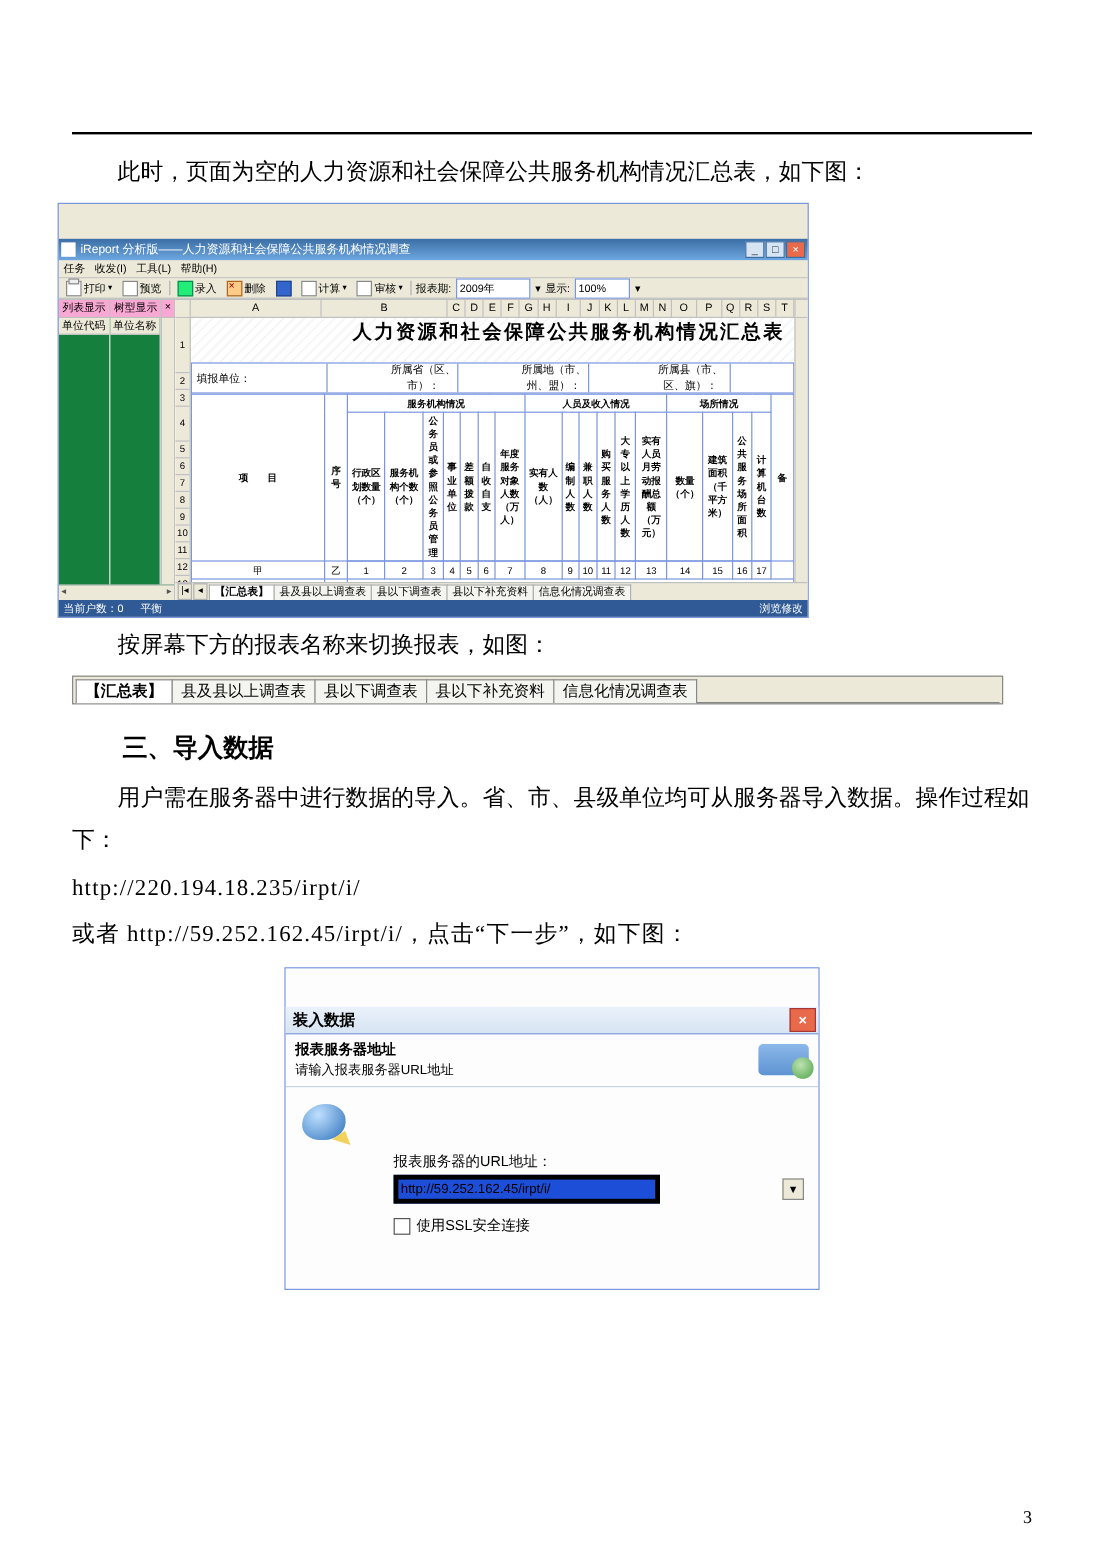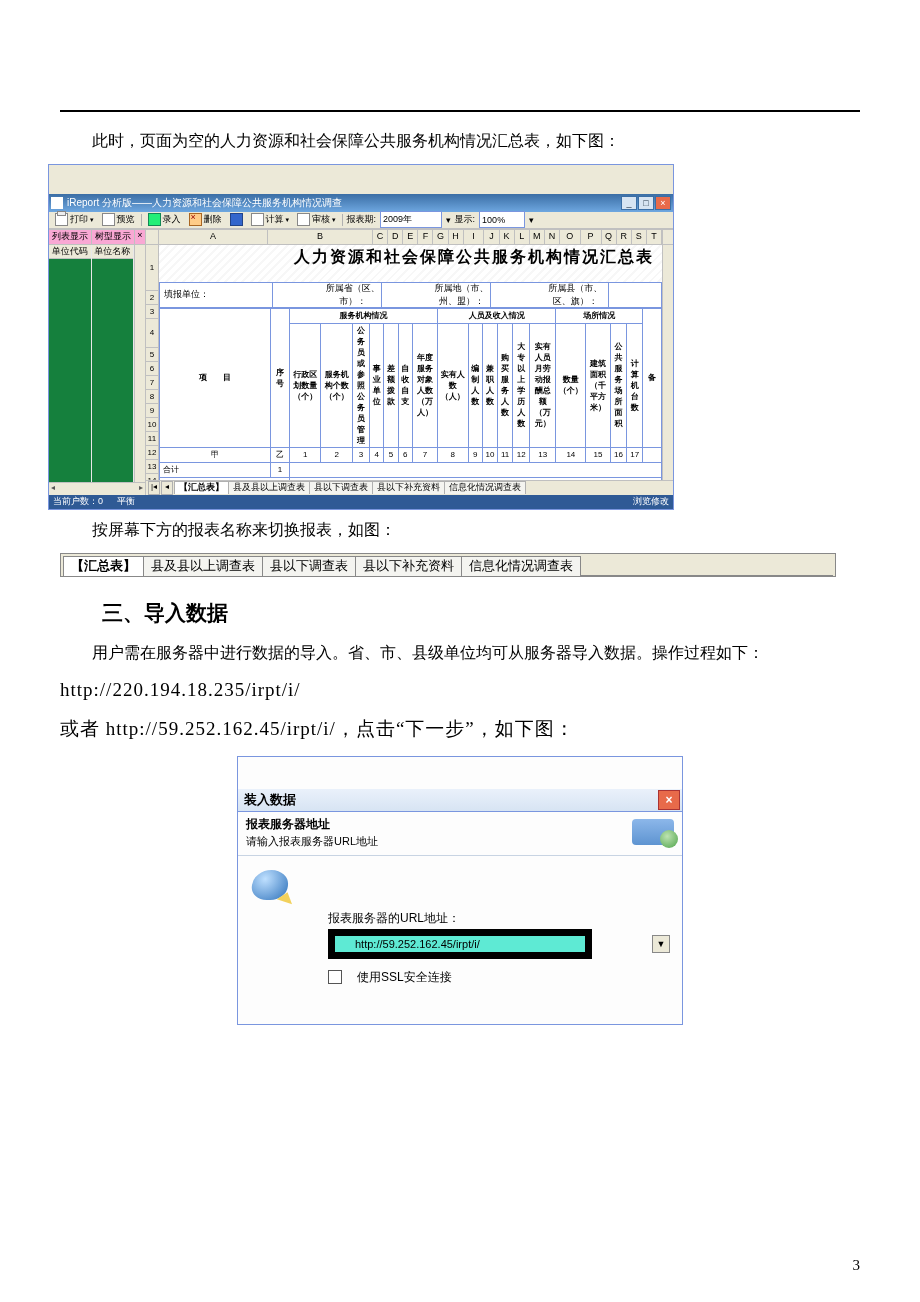--- a/index.html
+++ b/index.html
@@ -23,21 +23,21 @@
     right: 60px;
     font-size: 15px;
     font-family: "Times New Roman", serif;
   }
   .hr-top {
     border: none;
     border-top: 2px solid #000;
     margin: 70px 0 15px 0;
   }
   .body-text {
-    font-size: 16px;
+    font-size: 19px;
     line-height: 1.8;
     margin: 6px 0;
   }
   .indent { text-indent: 2em; }
   .section-title {
     font-size: 21px;
     font-weight: bold;
     font-family: "SimHei", "黑体", sans-serif;
     margin: 22px 0 12px 2em;
   }
@@ -334,29 +334,29 @@
     transform: rotate(18deg);
   }
   .dlg-form {
     margin-left: 76px;
     font-size:12px;
   }
   .dlg-form .flabel { margin-bottom:2px; }
   .dlg-form .frow { display:flex; align-items:center; gap:4px; }
   .dlg-form input[type=text] {
     width: 210px; font-size:11px; height:16px;
-    padding: 0 20px;
-    border:7px solid #000000; background:#5eead4;
+    padding: 0 2px;
+    border:4px solid #000000; background:#1d4ed8;
   }
   .dlg-form .ddbtn {
     width:16px; height:16px; border:1px solid #888; background:#ece9d8;
     display:flex;align-items:center;justify-content:center; font-size:9px;
   }
   .dlg-form .chkrow {
-    margin-top:10px; display:flex; align-items:center; gap:15px;
+    margin-top:10px; display:flex; align-items:center; gap:5px;
   }
   .dlg-form .chkbox {
     width:12px;height:12px;border:1px solid #555;background:#fff;display:inline-block;
   }
   .dlg-foot {
     border-top:1px solid #c8d4e3;
     padding:6px 10px;
     display:flex; justify-content:flex-end; gap:8px;
     background:#f4f6fa;
   }
@@ -380,20 +380,26 @@
 
     <div class="win1-titlebar">
       <span class="t-icon"></span>
       <span>iReport 分析版——人力资源和社会保障公共服务机构情况调查</span>
       <span class="spacer"></span>
       <span class="wbtn">_</span>
       <span class="wbtn">□</span>
       <span class="wbtn close">×</span>
     </div>
 
+    <div class="win1-menubar">
+      <span>任务</span>
+      <span>收发(I)</span>
+      <span>工具(L)</span>
+      <span>帮助(H)</span>
+    </div>
 
     <div class="win1-toolbar">
       <span class="tbtn">
           <span class="tb-icon print"></span>
           <span>打印</span>
           <span class="tri">▾</span>
         </span>
       <span class="tbtn">
           <span class="tb-icon preview"></span>
           <span>预览</span>

